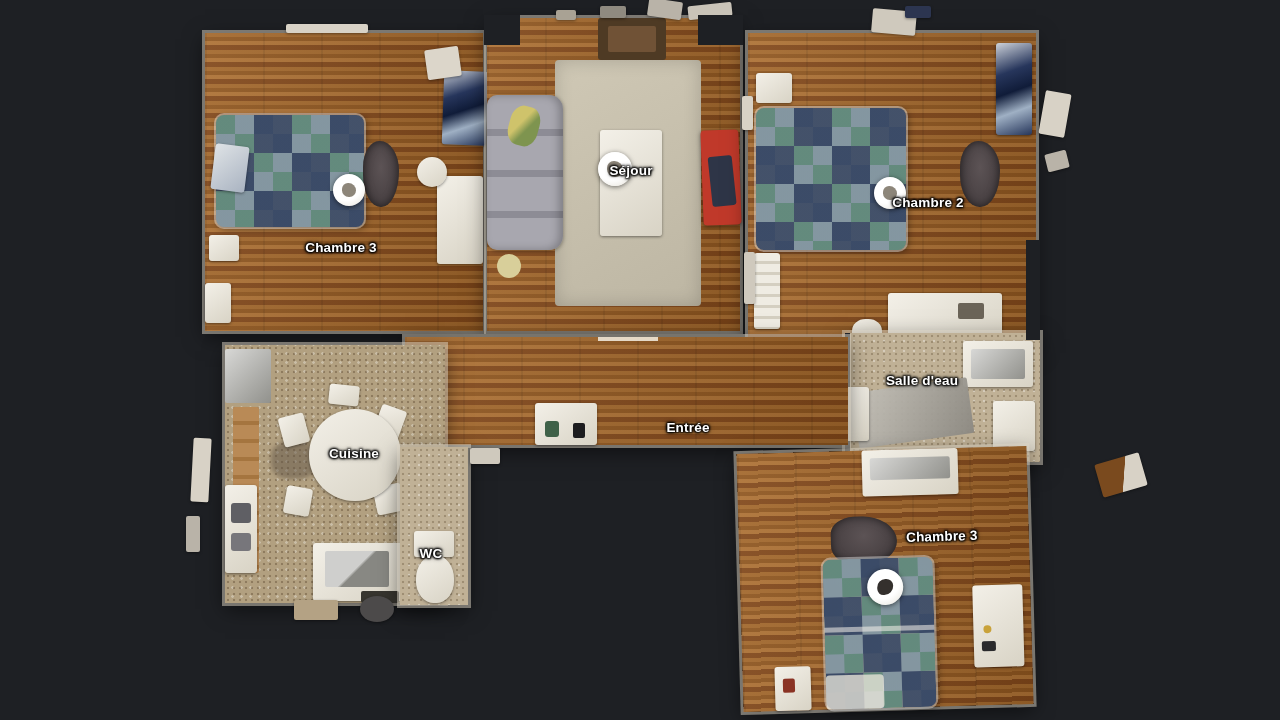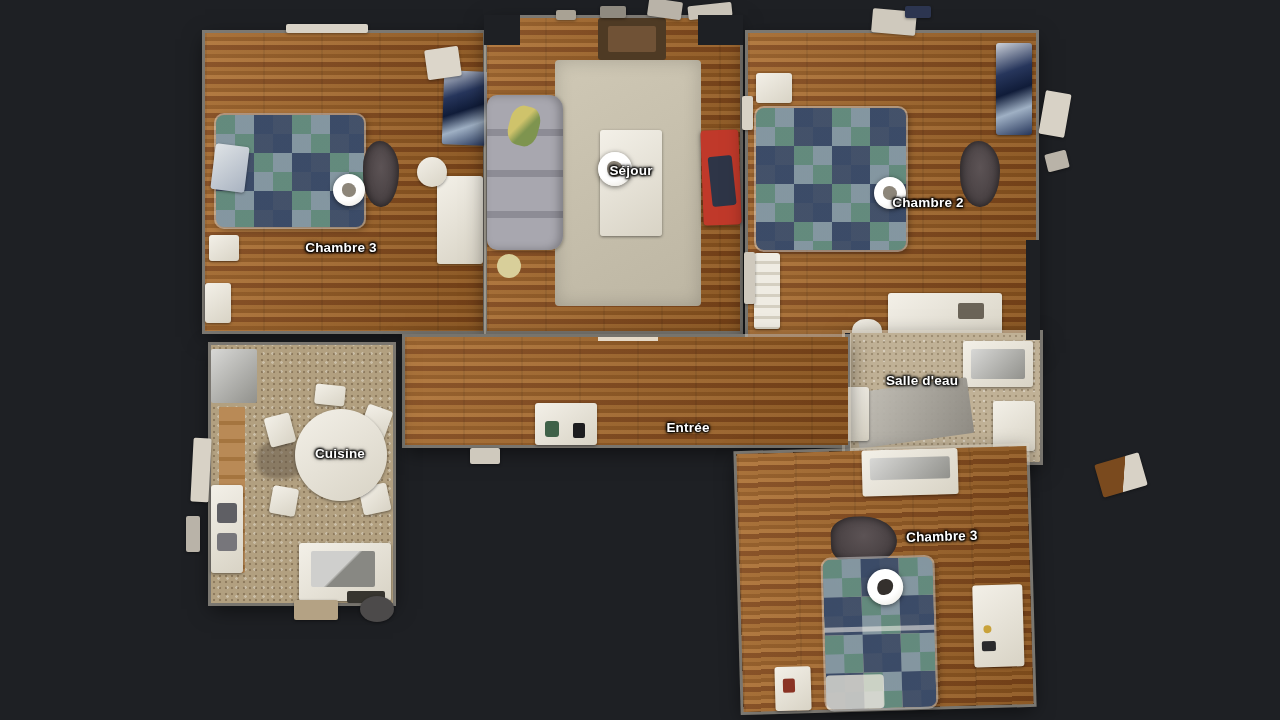--- a/index.html
+++ b/index.html
@@ -115,41 +115,46 @@
   </div>
 
   <div class="room wood" style="left:405px;top:337px;width:443px;height:108px">
     <div class="thr" style="left:193px;top:0;width:60px;height:4px"></div>
     <div class="w" style="left:130px;top:66px;width:62px;height:42px"></div>
     <div class="furn" style="left:140px;top:84px;width:14px;height:16px;background:#3f6148;border-radius:3px"></div>
     <div class="furn" style="left:168px;top:86px;width:12px;height:15px;background:#1d1d1f;border-radius:2px"></div>
     <div class="room-label" style="left:283px;top:90px">Entrée</div>
   </div>
 
-  <div class="room tile-k" style="left:211px;top:345px;width:182px;height:258px">
+  <div class="room tile-k" style="left:225px;top:345px;width:220px;height:258px">
     <div class="metal" style="left:0;top:4px;width:46px;height:54px"></div>
     <div class="furn" style="left:8px;top:62px;width:26px;height:166px;background:repeating-linear-gradient(180deg,#b98a56 0 14px,#a5753f 14px 18px);border-radius:2px"></div>
     <div class="w" style="left:0;top:140px;width:32px;height:88px">
       <div class="furn" style="left:6px;top:18px;width:20px;height:20px;background:#5f5f64;border-radius:3px"></div>
       <div class="furn" style="left:6px;top:48px;width:20px;height:18px;background:#77767b;border-radius:3px"></div>
     </div>
     <div class="furn" style="left:46px;top:96px;width:46px;height:38px;background:rgba(96,84,70,0.5);border-radius:40%;filter:blur(2px)"></div>
     <div class="w" style="left:104px;top:40px;width:30px;height:20px;transform:rotate(6deg)"></div>
     <div class="w" style="left:56px;top:70px;width:26px;height:30px;transform:rotate(-15deg)"></div>
     <div class="w" style="left:152px;top:62px;width:26px;height:30px;transform:rotate(20deg)"></div>
     <div class="w" style="left:60px;top:142px;width:26px;height:28px;transform:rotate(10deg)"></div>
     <div class="w" style="left:150px;top:140px;width:28px;height:28px;transform:rotate(-12deg)"></div>
     <div class="w" style="left:84px;top:64px;width:92px;height:92px;border-radius:50%"></div>
     <div class="w" style="left:88px;top:198px;width:92px;height:58px">
       <div class="metal" style="left:12px;top:8px;width:64px;height:36px;background:linear-gradient(135deg,#cfcfcd 48%,#888883 52%)"></div>
     </div>
     <div class="furn" style="left:136px;top:246px;width:38px;height:12px;background:#37352f;border-radius:2px"></div>
     <div class="room-label" style="left:129px;top:108px">Cuisine</div>
   </div>
 
+  <div class="room tile-b" style="left:400px;top:447px;width:68px;height:158px">
+    <div class="w" style="left:14px;top:84px;width:40px;height:26px"></div>
+    <div class="w" style="left:16px;top:108px;width:38px;height:48px;border-radius:50% 50% 46% 46%"></div>
+    <div class="room-label" style="left:31px;top:106px">WC</div>
+  </div>
 
   <div class="room wood" style="left:740px;top:450px;width:290px;height:258px;transform:rotate(-1.6deg)">
     <div class="w" style="left:125px;top:0;width:96px;height:46px">
       <div class="metal" style="left:8px;top:8px;width:80px;height:22px"></div>
     </div>
     <div class="rug" style="left:92px;top:66px;width:66px;height:48px;border-radius:40% 60% 55% 45%"></div>
     <div class="furn quilt" style="left:83px;top:108px;width:110px;height:150px"></div>
     <div class="furn" style="left:83px;top:176px;width:110px;height:5px;background:rgba(245,242,235,0.55)"></div>
     <div class="furn" style="left:83px;top:224px;width:58px;height:34px;background:rgba(238,233,222,0.75);border-radius:4px"></div>
     <div class="w" style="left:232px;top:138px;width:50px;height:82px">

